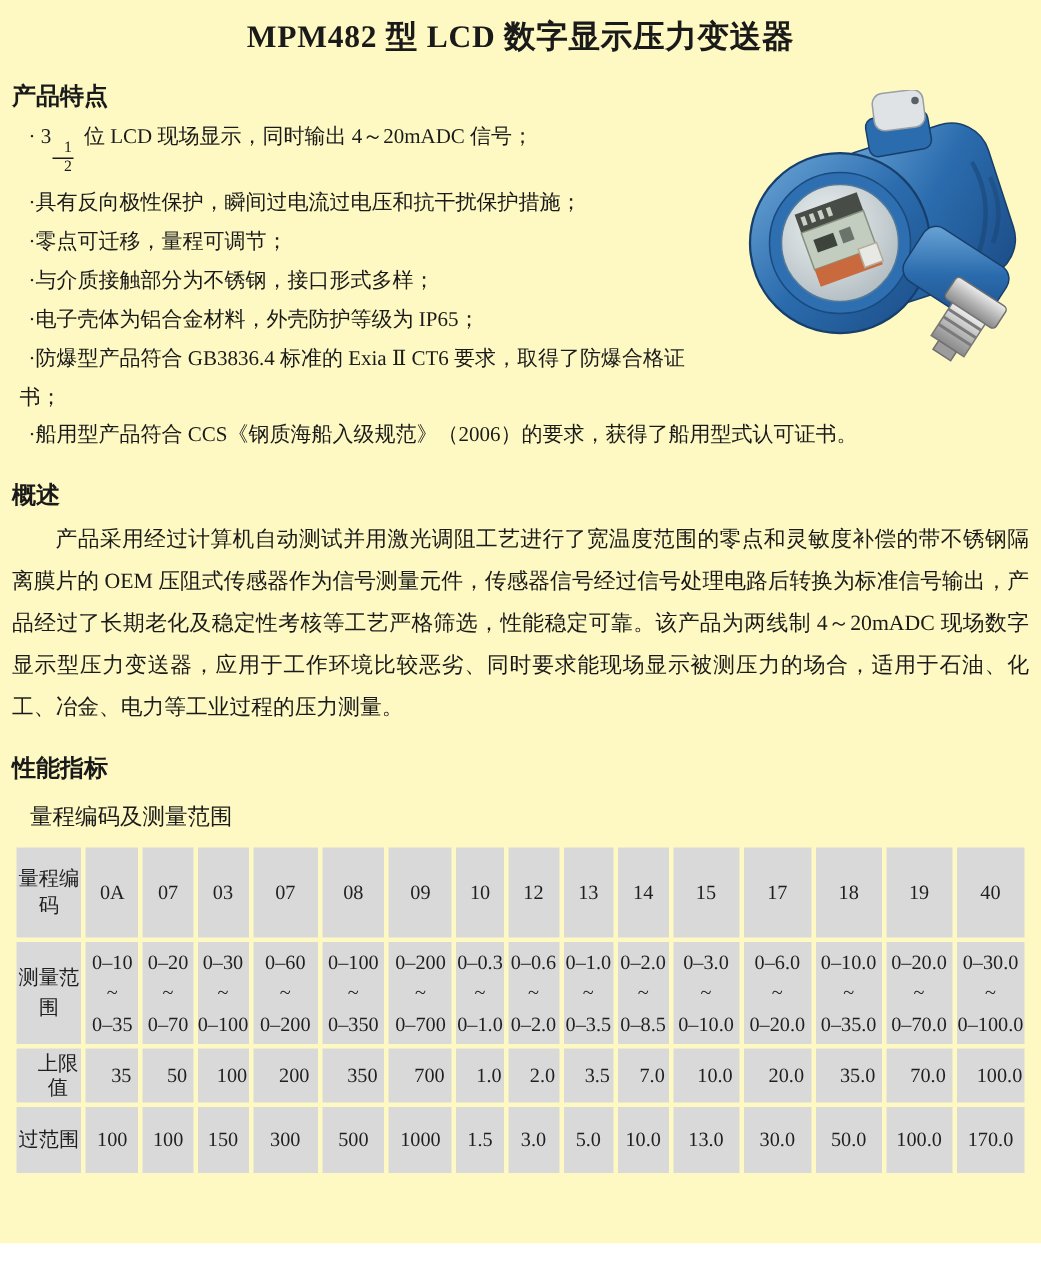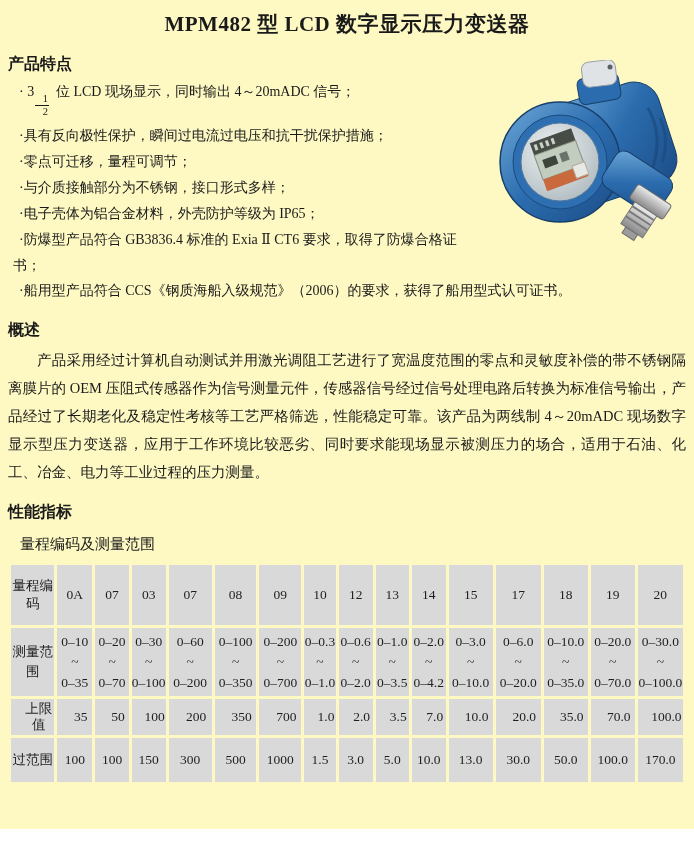--- a/index.html
+++ b/index.html
@@ -171,21 +171,21 @@
             <td>08</td>
             <td>09</td>
             <td>10</td>
             <td>12</td>
             <td>13</td>
             <td>14</td>
             <td>15</td>
             <td>17</td>
             <td>18</td>
             <td>19</td>
-            <td>20</td>
+            <td>40</td>
           </tr>
           <tr class="r-range">
             <th>测量范围</th>
             <td>
               <div>0–10</div>
               <div>~</div>
               <div>0–35</div>
             </td>
             <td>
               <div>0–20</div>
@@ -223,21 +223,21 @@
               <div>0–2.0</div>
             </td>
             <td>
               <div>0–1.0</div>
               <div>~</div>
               <div>0–3.5</div>
             </td>
             <td>
               <div>0–2.0</div>
               <div>~</div>
-              <div>0–4.2</div>
+              <div>0–8.5</div>
             </td>
             <td>
               <div>0–3.0</div>
               <div>~</div>
               <div>0–10.0</div>
             </td>
             <td>
               <div>0–6.0</div>
               <div>~</div>
               <div>0–20.0</div>

